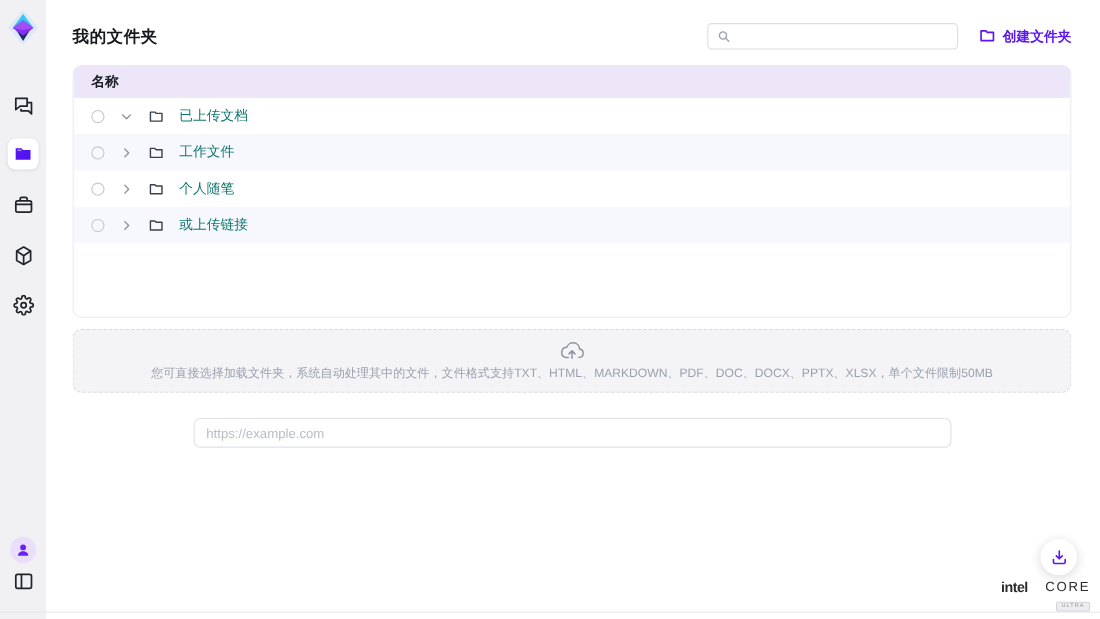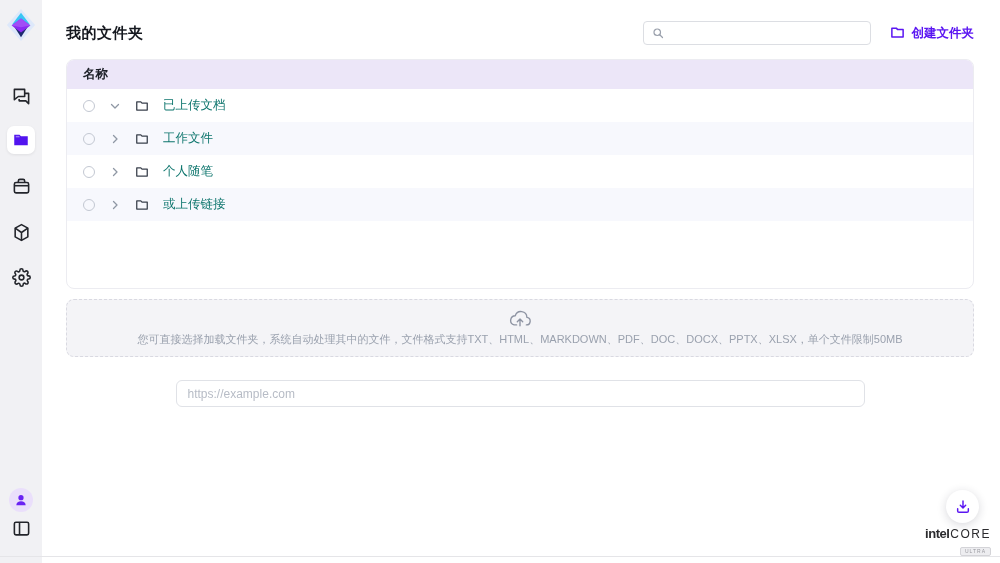--- a/index.html
+++ b/index.html
@@ -51,21 +51,21 @@
   .link-divider { text-align:center; margin-top:29px; font-size:11px; color:#a8aeb9; }
   .link-row { margin-top:23px; display:flex; justify-content:center; align-items:center; gap:8px; }
   .url-input { width:689px; height:27px; border:1px solid #e0e2e7; border-radius:6px; padding:0 11px; font-size:12px; color:#333; outline:none; }
   .url-input::placeholder { color:#b7bcc6; }
   .fetch-btn { height:27px; padding:0 11px; background:#5b16f2; color:#fff; border:none; border-radius:4px; font-size:12px; cursor:pointer; font-family:inherit; white-space:nowrap; }
 
   
   .fab-download { position:absolute; right:21px; top:490px; width:33px; height:33px; border-radius:50%; background:#fff; box-shadow:0 2px 10px rgba(40,40,60,.18); display:flex; align-items:center; justify-content:center; cursor:pointer; }
   .fab-download svg { width:16px; height:16px; color:#5b16f2; }
   .intel { position:absolute; right:9px; top:527px; width:62px; text-align:right; color:#2b2b2e; line-height:1; }
-  .intel-line { display:flex; align-items:center; justify-content:flex-end; gap:1px; }
+  .intel-line { display:flex; align-items:flex-start; justify-content:flex-end; gap:16px; }
   .intel-word { font-size:13px; font-weight:bold; letter-spacing:-.5px; }
   .core-word { font-size:12px; letter-spacing:1.5px; text-transform:uppercase; font-weight:500; }
   .intel-badge { display:inline-block; margin-top:2px; font-size:5px; letter-spacing:1px; text-transform:uppercase; color:#9a9aa0; border:1px solid #d4d4d8; background:#ededf0; border-radius:2px; padding:1px 4px; }
   .baseline { position:absolute; left:0; right:0; bottom:6px; border-top:1px solid #e5e5e8; }
 </style>
 </head>
 <body>
 
 <div class="app">
 

